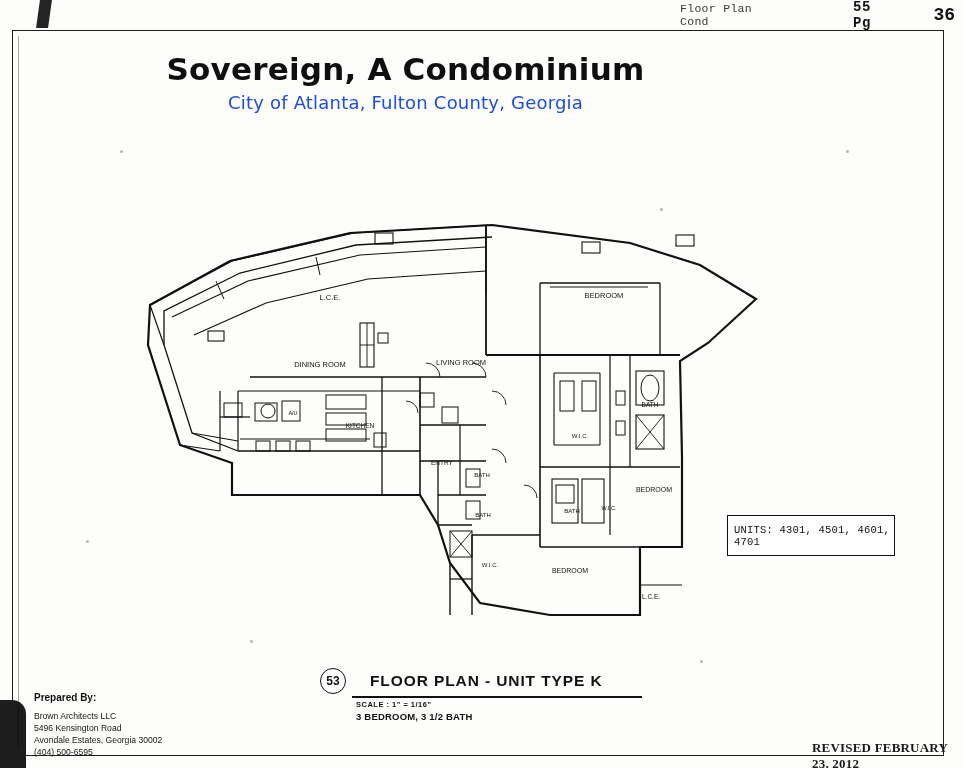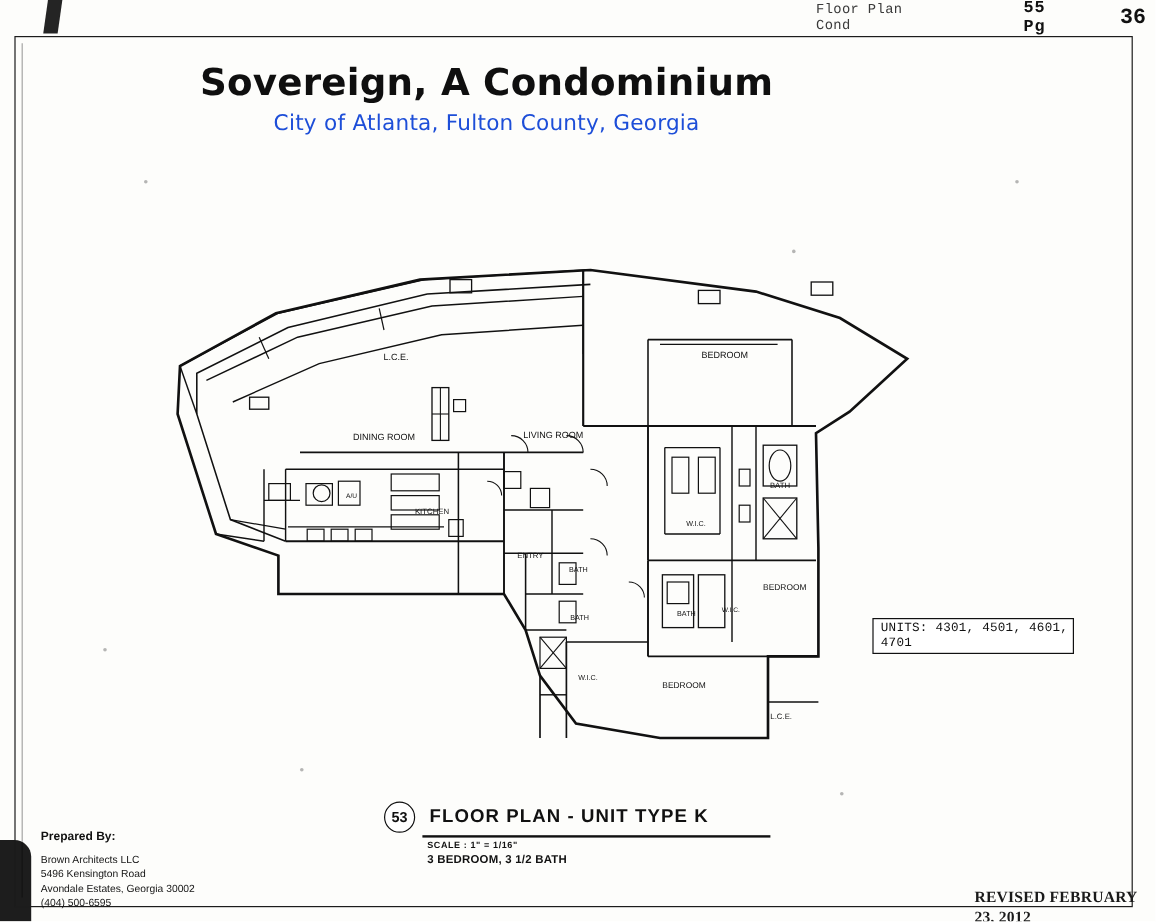--- a/index.html
+++ b/index.html
@@ -103,21 +103,21 @@
     height: 440px;
   }
   .plan-area svg { display: block; }
 
   
   .units-box {
     position: absolute;
     left: 727px;
     top: 515px;
     width: 168px;
-    height: 30px;
+    height: 41px;
     border: 1.4px solid #111;
     background: #fff;
     display: flex;
     align-items: center;
     padding-left: 6px;
     box-sizing: border-box;
   }
   .units-box span {
     font-family: "Liberation Mono", monospace;
     font-size: 10.5px;
@@ -128,21 +128,21 @@
   
   .sheet-label {
     position: absolute;
     left: 320px;
     top: 668px;
     width: 330px;
   }
   .sheet-label .row1 {
     display: flex;
     align-items: center;
-    gap: 12px;
+    gap: 24px;
   }
   .bubble {
     width: 24px;
     height: 24px;
     border-radius: 50%;
     border: 1.6px solid #111;
     display: flex;
     align-items: center;
     justify-content: center;
     font-family: "Liberation Sans", sans-serif;

